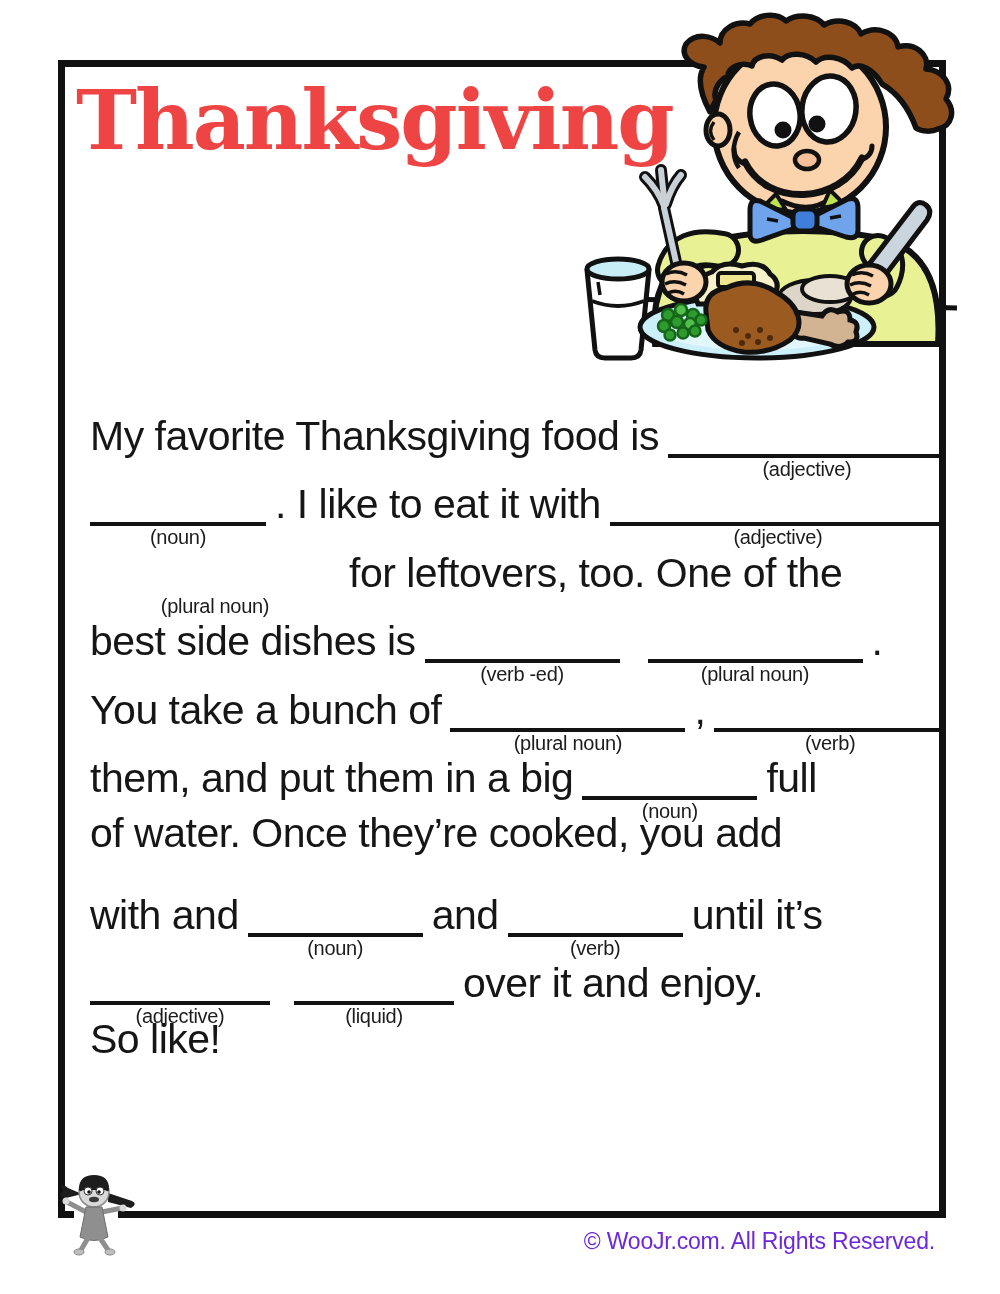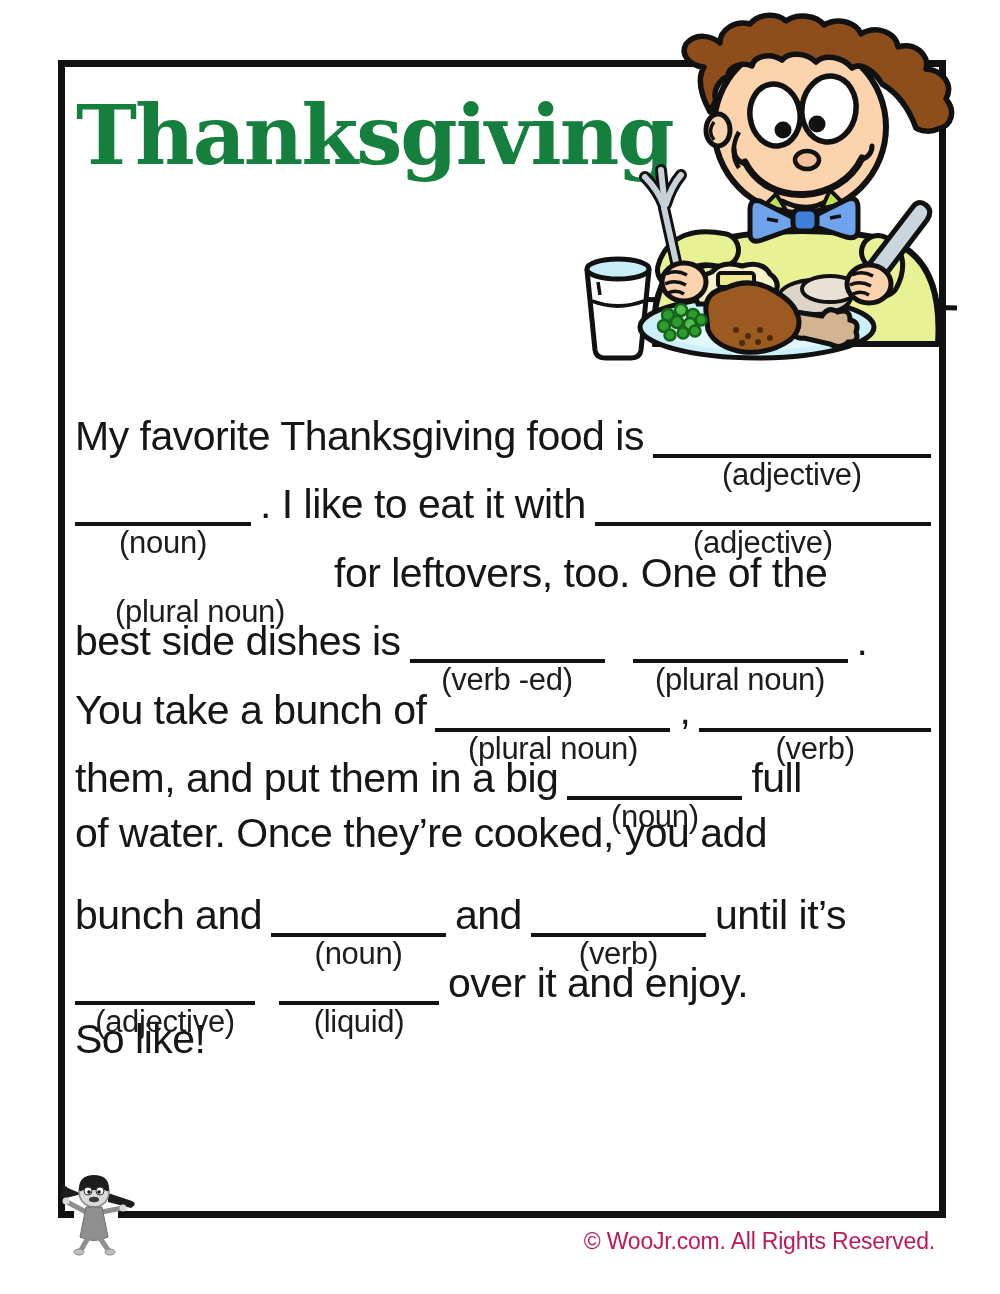--- a/index.html
+++ b/index.html
@@ -5,69 +5,69 @@
   html,body{margin:0;padding:0;}
   body{
     width:1000px;height:1294px;position:relative;background:#ffffff;
     font-family:"Liberation Sans", sans-serif;color:#1a1a1a;overflow:hidden;
   }
   .page-border{
     position:absolute;left:58px;top:60px;width:888px;height:1158px;
     border:7px solid #111;box-sizing:border-box;z-index:0;
   }
   .title-block{
-    position:absolute;left:76px;top:97px;z-index:1;
+    position:absolute;left:76px;top:82px;z-index:1;
     font-family:"DejaVu Serif", serif;font-weight:700;
-    font-size:82px;line-height:76px;letter-spacing:-2px;color:#15803d;
+    font-size:82px;line-height:76px;letter-spacing:-2px;color:#ef4444;
   }
   .story{
-    position:absolute;left:75px;top:402px;width:856px;z-index:1;
+    position:absolute;left:90px;top:402px;width:856px;z-index:1;
   }
   .story-line{
     display:flex;align-items:baseline;gap:9px;height:68.4px;
     font-size:41px;line-height:42px;letter-spacing:-0.5px;white-space:pre;
     color:#161616;
   }
   .t{flex:0 0 auto;}
   .blank{
     position:relative;height:44px;border-bottom:4px solid #121212;
     transform:translateY(8px);flex:0 0 auto;
   }
   .blank.grow{flex:1 1 auto;}
   .blank.noline{border-bottom-color:transparent;}
   .blank .lbl{
     position:absolute;left:50%;top:100%;transform:translate(-50%,4px);
-    font-size:31px;letter-spacing:-0.3px;line-height:1.1;white-space:nowrap;color:#1c1c1c;
+    font-size:20px;letter-spacing:-0.3px;line-height:1.1;white-space:nowrap;color:#1c1c1c;
   }
   .gapseg{flex:0 0 auto;height:1px;}
   .illustration{position:absolute;left:560px;top:12px;width:420px;height:365px;z-index:2;}
   .mascot{position:absolute;left:56px;top:1166px;width:86px;height:92px;z-index:2;}
   .footer-copyright{
     position:absolute;right:65px;top:1227px;z-index:1;
-    font-size:23px;line-height:28px;letter-spacing:-0.2px;color:#be185d;text-align:left;
+    font-size:23px;line-height:28px;letter-spacing:-0.2px;color:#6d28d9;text-align:left;
   }
 </style>
 </head>
 <body>
 
 <div class="page-border"></div>
 
 <div class="title-block">
   <div>Thanksgiving</div>
 </div>
 
 <div class="story">
     <div class="story-line"><span class="t">My favorite Thanksgiving food is</span><span class="blank grow" style="width: 200px;"><span class="lbl">(adjective)</span></span></div>
     <div class="story-line"><span class="blank" style="width: 176px;"><span class="lbl">(noun)</span></span><span class="t">. I like to eat it with</span><span class="blank grow" style="width: 230px;"><span class="lbl">(adjective)</span></span></div>
     <div class="story-line"><span class="blank noline" style="width: 250px;"><span class="lbl">(plural noun)</span></span><span class="t">for leftovers, too. One of the</span></div>
     <div class="story-line"><span class="t">best side dishes is</span><span class="blank" style="width: 195px;"><span class="lbl">(verb -ed)</span></span><span class="gapseg" style="width: 10px;"></span><span class="blank" style="width: 215px;"><span class="lbl">(plural noun)</span></span><span class="t">.</span></div>
     <div class="story-line"><span class="t">You take a bunch of</span><span class="blank" style="width: 235px;"><span class="lbl">(plural noun)</span></span><span class="t">,</span><span class="blank grow" style="width: 170px;"><span class="lbl">(verb)</span></span></div>
     <div class="story-line"><span class="t">them, and put them in a big</span><span class="blank" style="width: 175px;"><span class="lbl">(noun)</span></span><span class="t">full</span></div>
     <div class="story-line"><span class="t">of water. Once they’re cooked, you add</span></div>
-    <div class="story-line"><span class="t">bunch and</span><span class="blank" style="width: 175px;"><span class="lbl">(noun)</span></span><span class="t">and</span><span class="blank" style="width: 175px;"><span class="lbl">(verb)</span></span><span class="t">until it’s</span></div>
+    <div class="story-line"><span class="t">with and</span><span class="blank" style="width: 175px;"><span class="lbl">(noun)</span></span><span class="t">and</span><span class="blank" style="width: 175px;"><span class="lbl">(verb)</span></span><span class="t">until it’s</span></div>
     <div class="story-line"><span class="blank" style="width: 180px;"><span class="lbl">(adjective)</span></span><span class="gapseg" style="width: 6px;"></span><span class="blank" style="width: 160px;"><span class="lbl">(liquid)</span></span><span class="t">over it and enjoy.</span></div>
     <div class="story-line"><span class="t">So like!</span></div>
   </div>
 
 <svg class="illustration" viewBox="0 0 420 365" xmlns="http://www.w3.org/2000/svg">
 
   <path d="M70 287 L397 296" stroke="#111" stroke-width="5" fill="none"></path>
 
   <g>
     <path d="M27 258 L35 338 Q36 346 45 346 L71 346 Q80 346 81 338 L89 258 Z" fill="#ffffff" stroke="#111" stroke-width="5" stroke-linejoin="round"></path>

